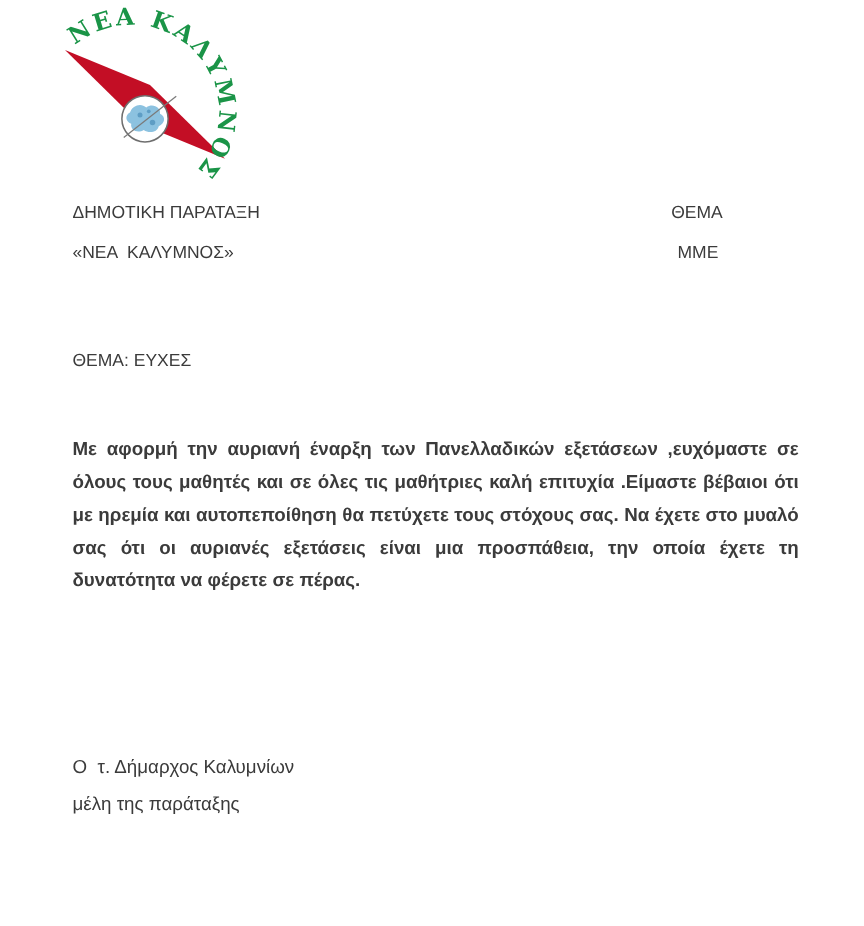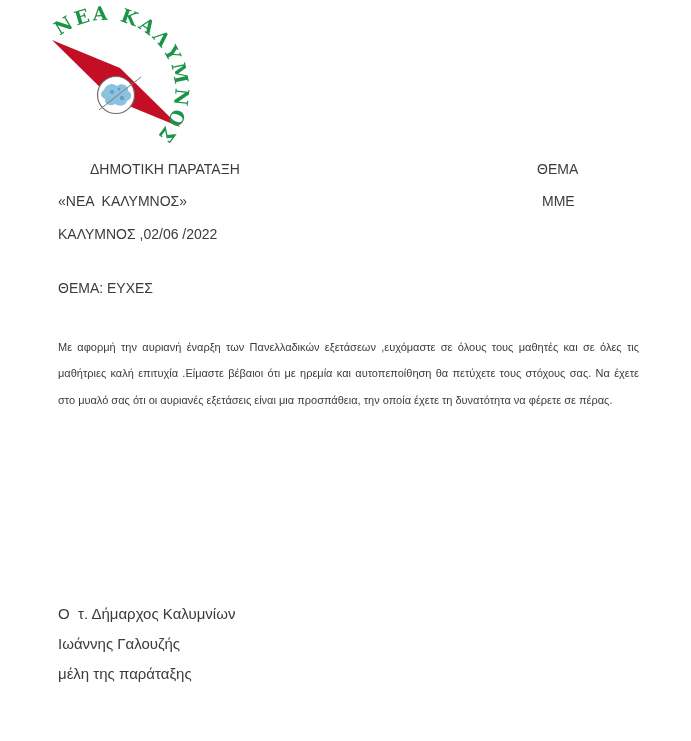--- a/index.html
+++ b/index.html
@@ -34,35 +34,36 @@
     font-weight: bold;
     font-size: 19px;
     letter-spacing: 2.5px;
   }
   .txt {
     position: absolute;
     white-space: pre-wrap;
     font-size: 14px;
     line-height: 16px;
   }
-  .hdr-l0 { left: 58px; top: 161px; margin-left: 32px; }
+  .hdr-l0 { left: 58px; top: 161px; }
   .hdr-l1 { left: 58px; top: 193px; }
   .hdr-l2 { left: 58px; top: 226px; }
   .hdr-r0 { left: 537px; top: 161px; }
   .hdr-r1 { left: 542px; top: 193px; }
   .subject { left: 58px; top: 280px; }
   .body-par {
     position: absolute;
     left: 58px;
-    top: 334px;
+    top: 347px;
     width: 581px;
-    font-size: 11px;
+    font-size: 15px;
     line-height: 26.3px;
     text-align: justify;
     margin: 0;
+    font-weight: bold;
   }
   .sig {
     position: absolute;
     left: 58px;
     top: 604px;
     font-size: 15px;
   }
   .sig-line {
     height: 30px;
     line-height: 20px;
@@ -99,28 +100,26 @@
       <line class="thinline" x1="59" y1="102" x2="101" y2="69" stroke="#7a7a7a"></line>
 
       <text class="arctext" fill="#1a9447">
         <textPath href="#arcPath">ΝΕΑ ΚΑΛΥΜΝΟΣ</textPath>
       </text>
     </svg>
   </div>
 
   <div class="txt hdr-l0">ΔΗΜΟΤΙΚΗ ΠΑΡΑΤΑΞΗ</div>
   <div class="txt hdr-l1">«ΝΕΑ  ΚΑΛΥΜΝΟΣ»</div>
-  <div class="txt hdr-l2">ΚΑΛΥΜΝΟΣ ,02/06 /2022</div>
 
   <div class="txt hdr-r0">ΘΕΜΑ</div>
   <div class="txt hdr-r1">ΜΜΕ</div>
 
   <div class="txt subject">ΘΕΜΑ: ΕΥΧΕΣ</div>
 
   <p class="body-par">Με αφορμή την αυριανή έναρξη των Πανελλαδικών εξετάσεων ,ευχόμαστε σε όλους τους μαθητές και σε όλες τις μαθήτριες καλή επιτυχία .Είμαστε βέβαιοι ότι με ηρεμία και αυτοπεποίθηση θα πετύχετε τους στόχους σας. Να έχετε στο μυαλό σας ότι οι αυριανές εξετάσεις είναι μια προσπάθεια, την οποία έχετε  τη δυνατότητα να φέρετε σε πέρας.</p>
 
   <div class="sig">
     <div class="sig-line">Ο  τ. Δήμαρχος Καλυμνίων</div>
-    <div class="sig-line">Ιωάννης Γαλουζής</div>
     <div class="sig-line">μέλη της παράταξης</div>
   </div>
 
 </div>
 
 </body></html>

